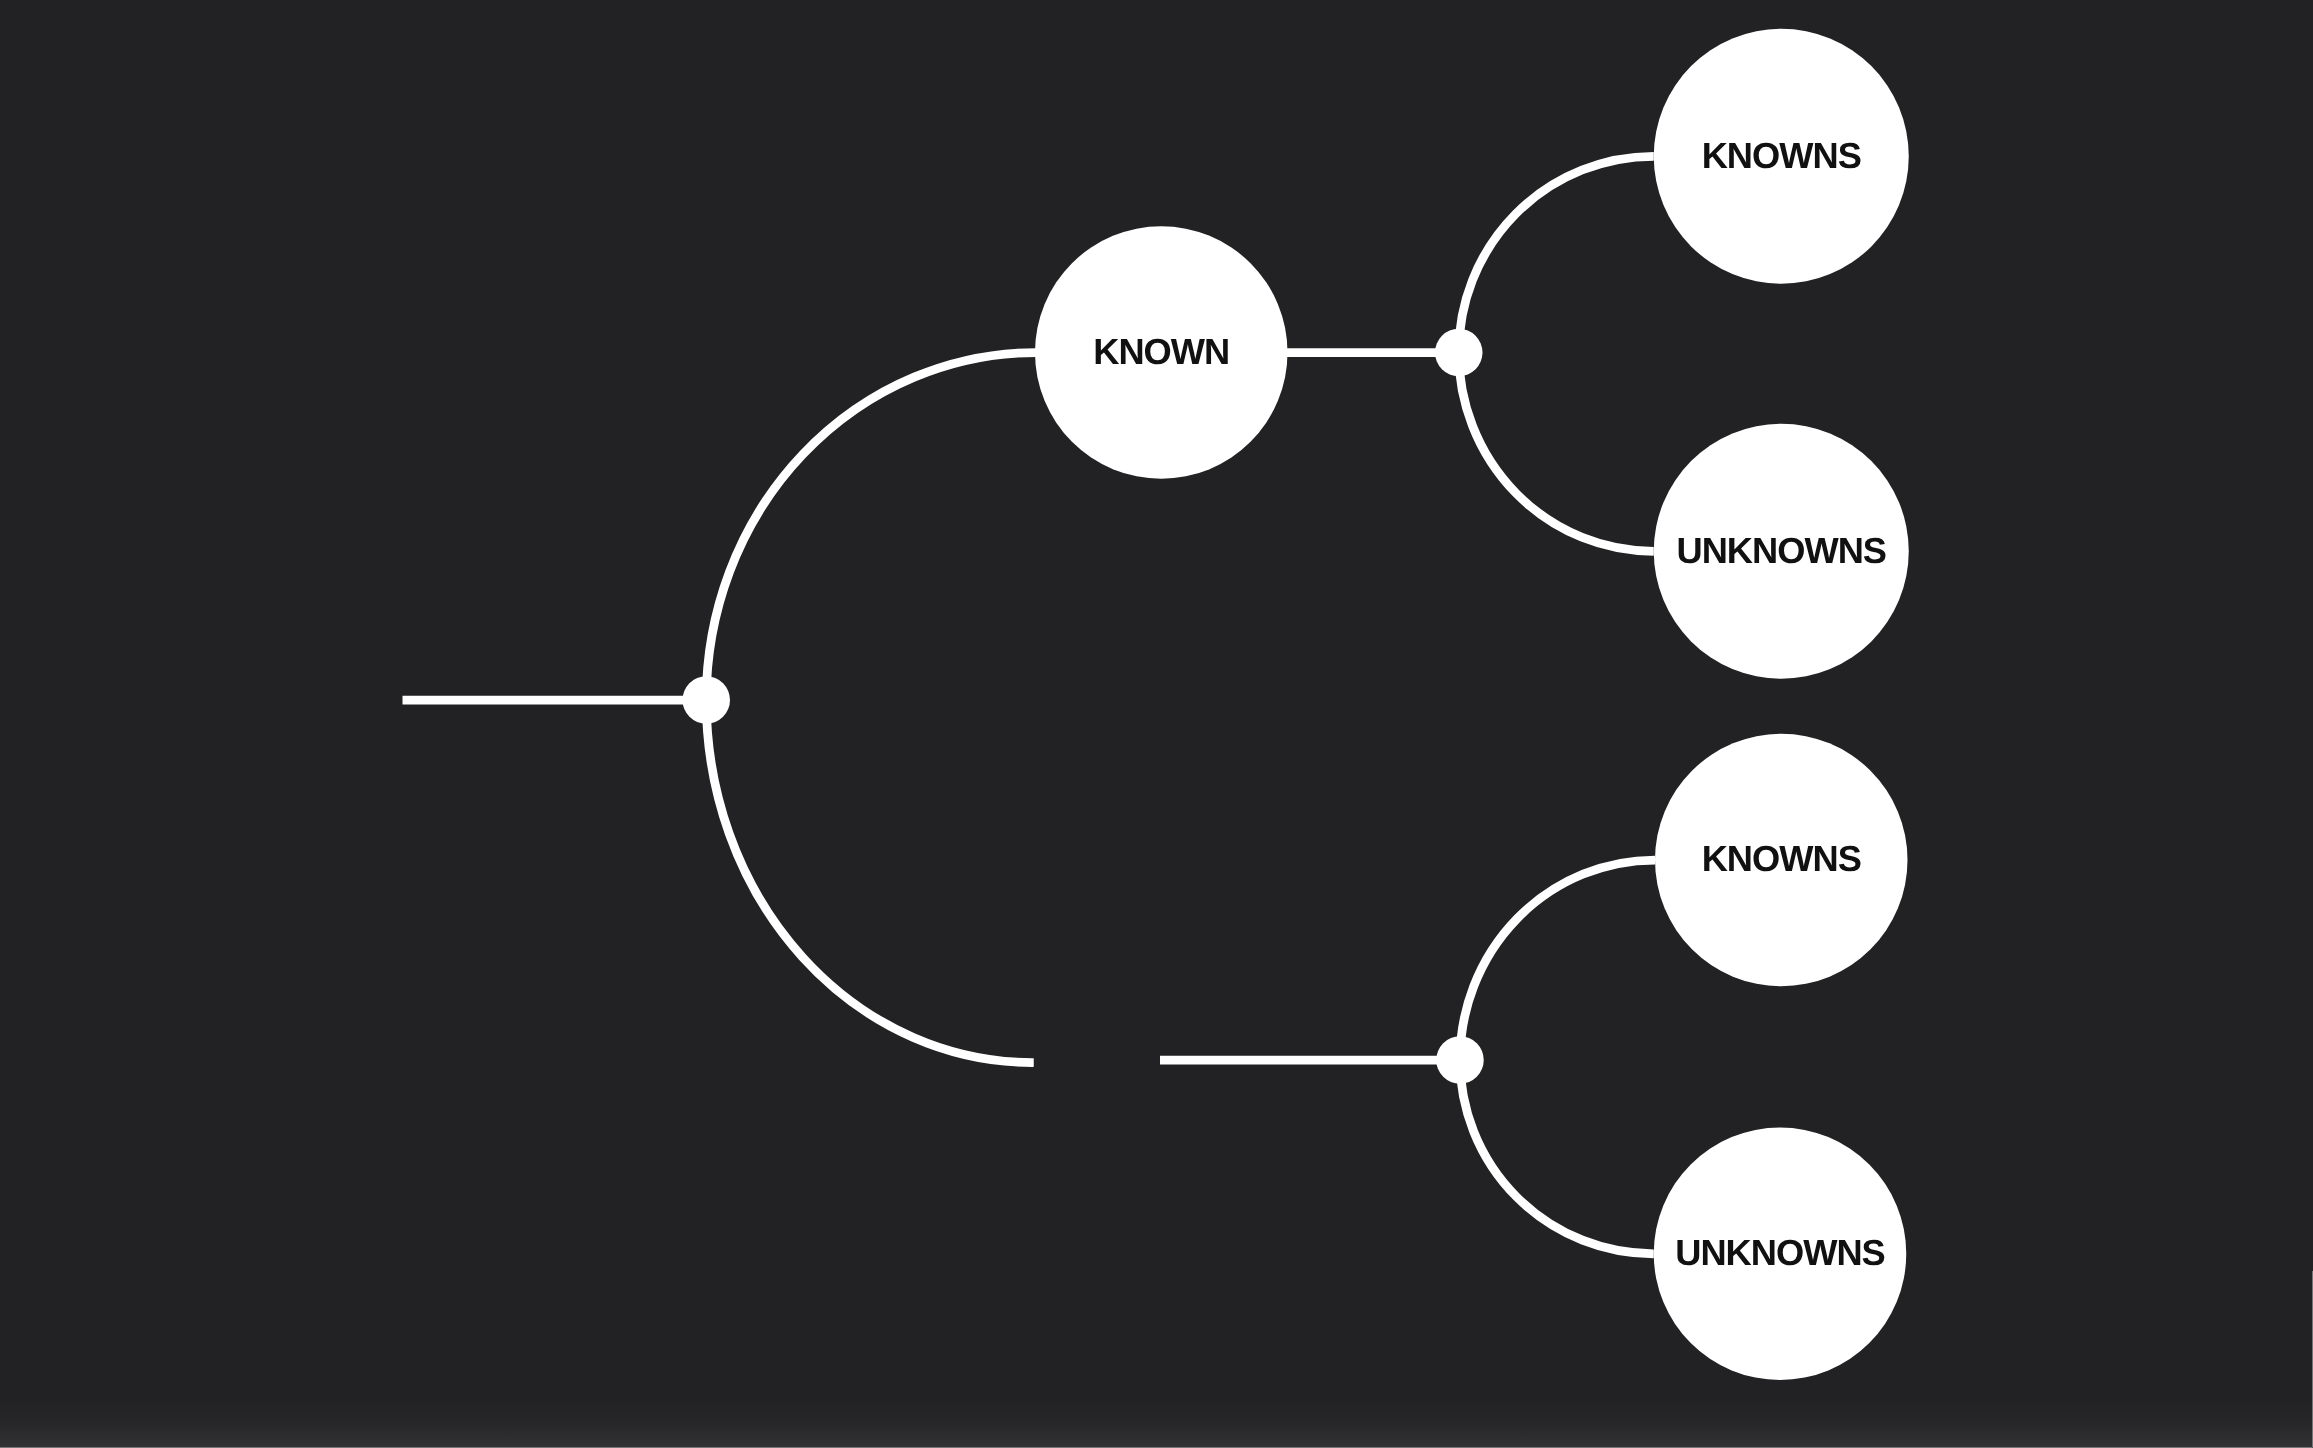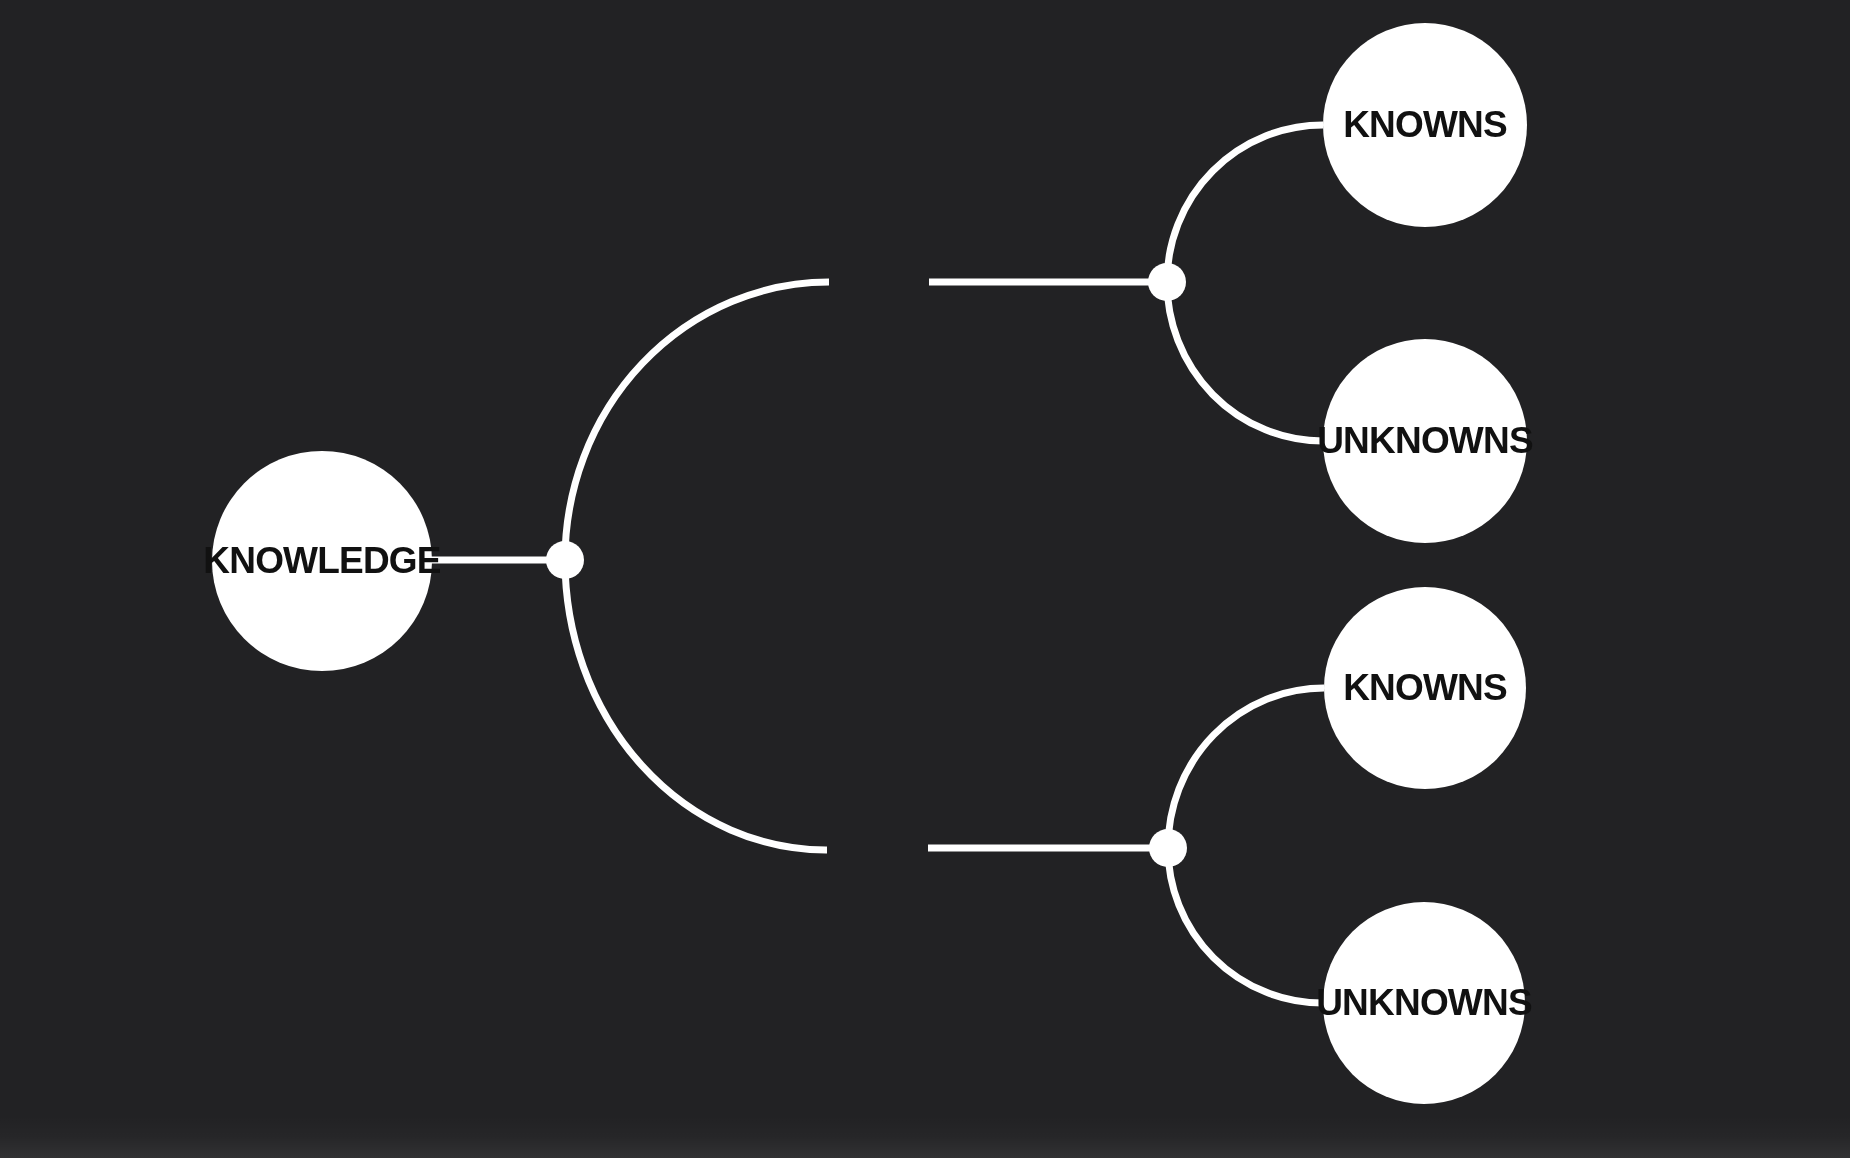--- a/index.html
+++ b/index.html
@@ -39,21 +39,21 @@
     border-radius: 50%;
     background: var(--node-fill, #ffffff);
     display: flex;
     align-items: center;
     justify-content: center;
     box-sizing: border-box;
   }
   .node-label {
     color: var(--node-text, #111111);
     font-weight: 700;
-    font-size: 37px;
+    font-size: 29px;
     letter-spacing: -0.8px;
     white-space: nowrap;
     user-select: none;
   }
   .bottom-fade {
     position: absolute;
     left: 0;
     right: 0;
     bottom: 0;
     height: 42px;
@@ -90,24 +90,24 @@
 
     <path class="edge" d="M 1168 848 A 156 160 0 0 1 1324 688"></path>
 
     <path class="edge" d="M 1168 848 A 155 155 0 0 0 1323 1003"></path>
 
     <circle class="junction" cx="565" cy="560" r="19"></circle>
     <circle class="junction" cx="1167" cy="282" r="19"></circle>
     <circle class="junction" cx="1168" cy="848" r="19"></circle>
   </svg>
 
-  <div class="node" style="left:212px; top:451px; width:220px; height:220px;">
-    <span class="node-label">KNOWLEDGE</span>
+
+  <div class="node" style="left:828px; top:181px; width:202px; height:202px;">
+    <span class="node-label">KNOWN</span>
   </div>
-
 
 
   <div class="node" style="left:1323px; top:23px; width:204px; height:204px;">
     <span class="node-label">KNOWNS</span>
   </div>
 
   <div class="node" style="left:1323px; top:339px; width:204px; height:204px;">
     <span class="node-label">UNKNOWNS</span>
   </div>
 

